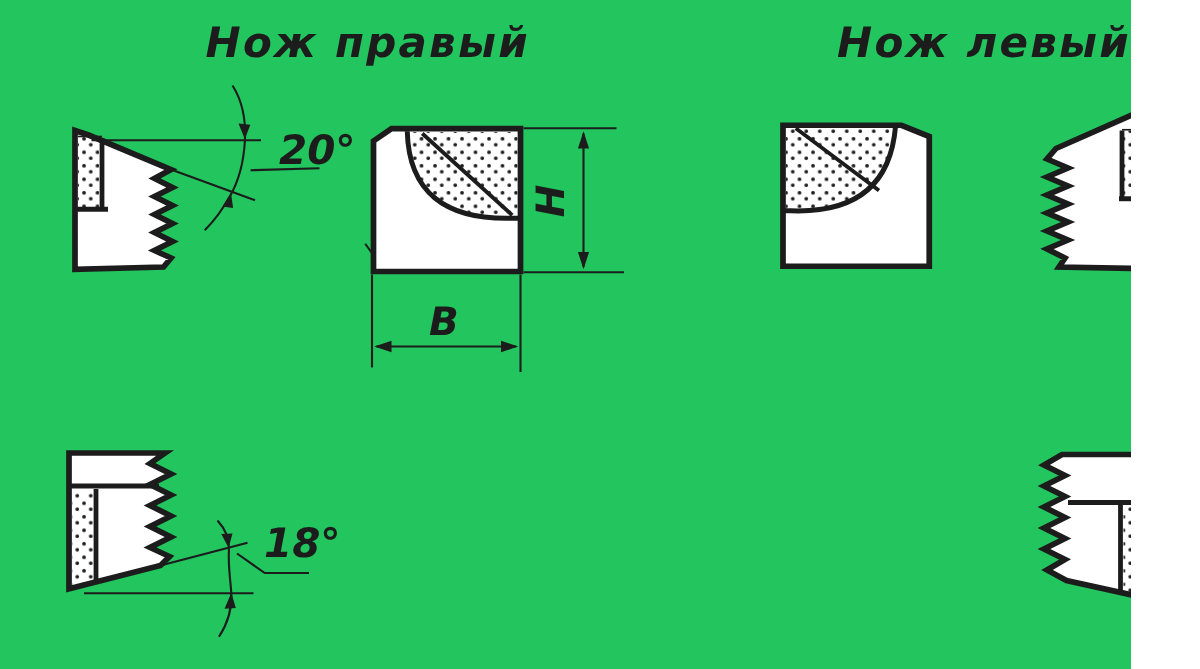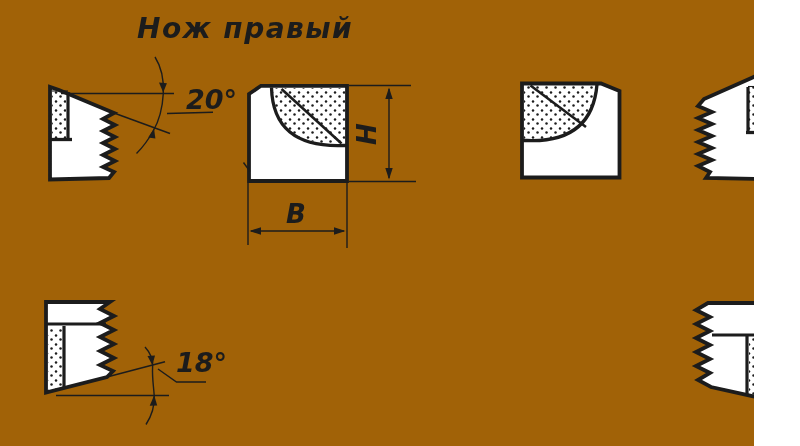--- a/index.html
+++ b/index.html
@@ -1,16 +1,16 @@
 <!DOCTYPE html>
 <html><head>
 <meta charset="utf-8">
 <style>
   html,body{margin:0;padding:0;background:#ffffff;}
-  .canvas{position:relative;width:754px;height:446px;background:#a16207;overflow:hidden;
+  .canvas{position:relative;width:754px;height:446px;background:#22c55e;overflow:hidden;
           font-family:"DejaVu Sans",sans-serif;}
   .title{position:absolute;font-style:italic;font-weight:bold;font-size:28px;
          color:#1c1c1c;letter-spacing:1.5px;white-space:nowrap;
          font-family:"DejaVu Sans",sans-serif;}
   #t-right{left:137px;top:12px;}
   #t-left{left:558px;top:12px;}
   svg{position:absolute;left:0;top:0;}
   .outline{fill:#ffffff;stroke:#1c1c1c;stroke-width:3.8;stroke-linejoin:miter;}
   .thick{fill:none;stroke:#1c1c1c;stroke-width:3.3;}
   .thick2{fill:none;stroke:#1c1c1c;stroke-width:3.2;}
@@ -23,20 +23,21 @@
            font-size:27px;fill:#1c1c1c;}
   .dimtext-sm{font-family:"DejaVu Sans",sans-serif;font-style:italic;font-weight:bold;
            font-size:26px;fill:#1c1c1c;}
 </style>
 </head>
 <body>
 
 <div class="canvas">
 
   <div class="title" id="t-right">Нож правый</div>
+  <div class="title" id="t-left">Нож левый</div>
 
   <svg width="800" height="446" viewBox="0 0 800 446">
     <defs>
       <pattern id="dotfill" patternUnits="userSpaceOnUse" width="9" height="9">
         <circle cx="2" cy="2.5" r="1.25" fill="#1c1c1c"></circle>
         <circle cx="6.5" cy="6.5" r="1.25" fill="#1c1c1c"></circle>
       </pattern>
     </defs>
 
     <g>

